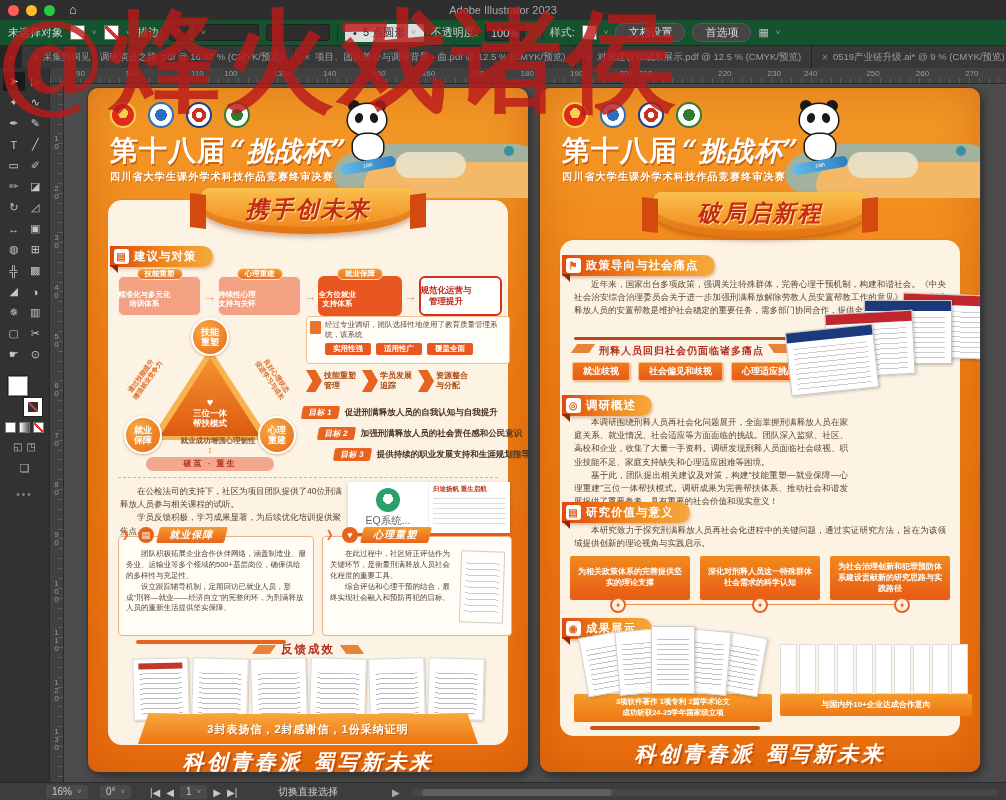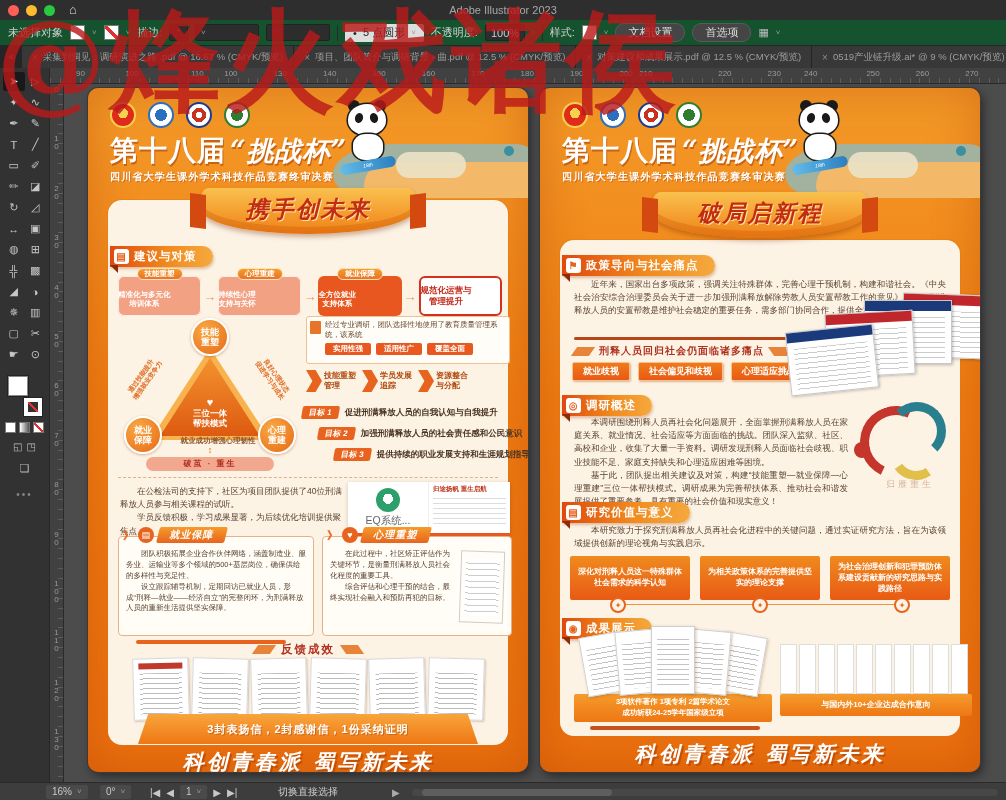--- a/index.html
+++ b/index.html
@@ -187,21 +187,21 @@
 
 
 #p2{left:476px}
 #p2 .banner{top:104px}
 #p2 .pcard{top:152px;height:496px}
 #p2 .pfooter{top:652px}
 .para{font-size:8.5px;color:#5a4330;line-height:1.55;text-align:justify}
 .para p{text-indent:2em}
 .s1para{position:absolute;left:14px;right:14px;top:38px}
 .s1line{position:absolute;left:14px;width:300px;top:97px;height:3px;background:#b8441a;border-radius:2px}
-.painrb{position:absolute;left:14px;top:104px;display:flex;align-items:center;gap:7px}
+.painrb{position:absolute;left:14px;top:104px;display:flex;gap:7px}
 .pain-t{font-size:10px;font-weight:bold;color:#b03020;letter-spacing:1px}
 #ptags{position:absolute;left:12px;top:122px;display:flex;gap:8px}
 .ptag{background:linear-gradient(#f07a1c,#e85a14);border:1px solid #f8c08a;color:#fff;font-size:9px;font-weight:bold;padding:2px 10px;border-radius:2px;box-shadow:1px 1px 2px rgba(150,60,0,.35)}
 #webs{position:absolute;left:228px;top:54px;width:200px;height:104px}
 .web{position:absolute;width:88px;height:64px;background:#fff;border:1px solid #c8c8c8;box-shadow:1px 1px 3px rgba(0,0,0,.25)}
 .web::after{content:"";position:absolute;left:6px;right:6px;top:16px;bottom:4px;background:repeating-linear-gradient(180deg,#ccc 0 1px,transparent 1px 5px)}
 .webbar{position:absolute;left:0;right:0;top:0;height:10px;display:block}
 .w0{left:0;top:34px;transform:rotate(-6deg);z-index:4}
 .w1b{left:38px;top:18px;transform:rotate(-3deg);z-index:3}
 .w2b{left:76px;top:6px;z-index:2}
@@ -660,38 +660,31 @@
           </div>
 
         <div class="sec" style="left:2px;top:155px">
           <span class="sec-ic">◎</span>
           <span>调研概述</span>
         </div>
         <div class="para s2para">
           <p>本调研围绕刑释人员再社会化问题展开，全面掌握刑满释放人员在家庭关系、就业情况、社会适应等方面面临的挑战。团队深入监狱、社区、高校和企业，收集了大量一手资料。调研发现刑释人员面临社会歧视、职业技能不足、家庭支持缺失和心理适应困难等困境。</p>
           <p>基于此，团队提出相关建议及对策，构建“技能重塑—就业保障—心理重建”三位一体帮扶模式。调研成果为完善帮扶体系、推动社会和谐发展提供了重要参考，具有重要的社会价值和现实意义！</p>
         </div>
-        <div class="gy-logo">
-          <i class="arc arc1"></i>
-          <i class="arc arc2"></i>
-          <i class="arc arc3"></i>
-          <i class="arc-dot"></i>
-          <div class="gy-cap">归雁重生</div>
-        </div>
 
         <div class="sec" style="left:2px;top:262px">
           <span class="sec-ic">▤</span>
           <span>研究价值与意义</span>
         </div>
         <div class="para s3para">
           <p>本研究致力于探究刑满释放人员再社会化进程中的关键问题，通过实证研究方法，旨在为该领域提供创新的理论视角与实践启示。</p>
         </div>
         <div id="vboxes">
+            <div class="vbox">为相关政策体系的完善提供坚实的理论支撑</div>
             <div class="vbox">深化对刑释人员这一特殊群体社会需求的科学认知</div>
-            <div class="vbox">为相关政策体系的完善提供坚实的理论支撑</div>
             <div class="vbox">为社会治理创新和犯罪预防体系建设贡献新的研究思路与实践路径</div>
           </div>
         <div class="connector">
             <span class="node">✦</span>
             <span class="node">✦</span>
             <span class="node">✦</span>
           </div>
 
         <div class="sec" style="left:2px;top:378px">
           <span class="sec-ic">◉</span>

